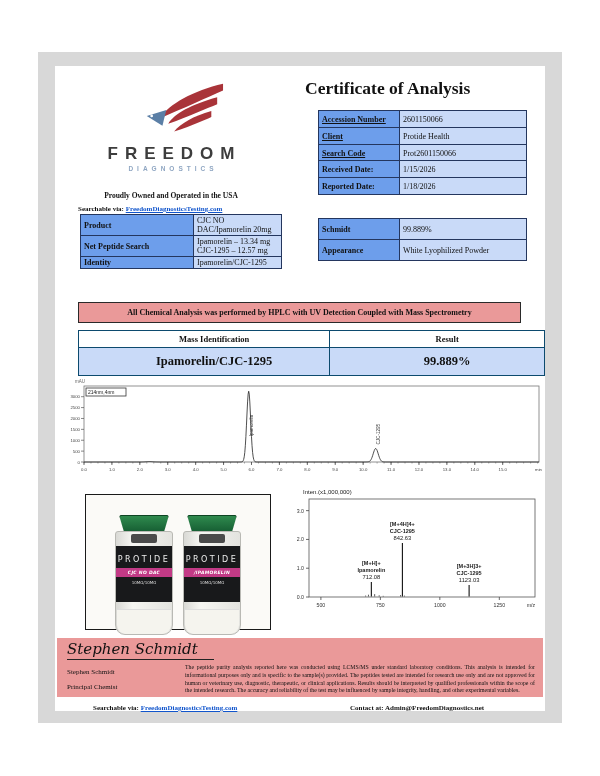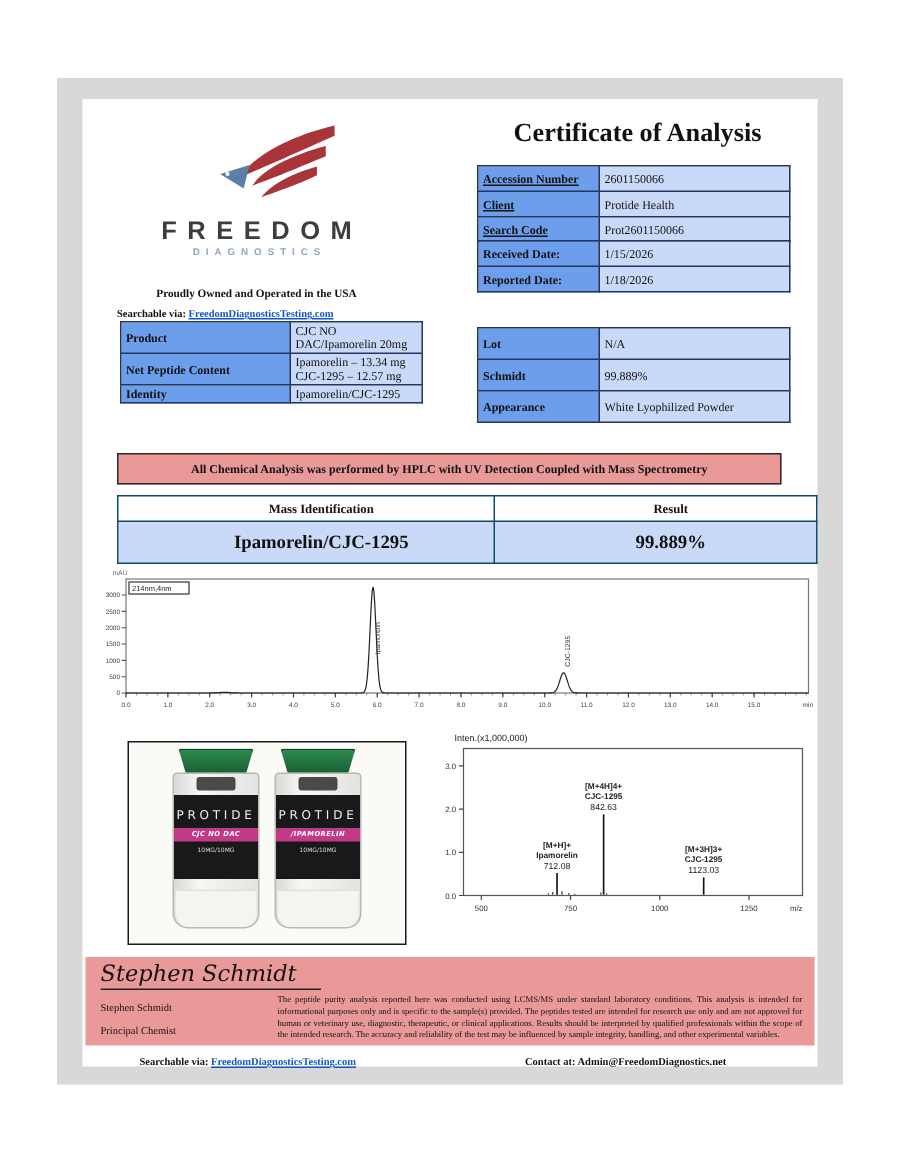--- a/index.html
+++ b/index.html
@@ -11,21 +11,21 @@
 
   
   .wing{left:82px;top:16px;width:88px;height:62px;}
   .brand{left:35px;top:78px;width:162px;text-align:center;font-family:"Liberation Sans",sans-serif;
          font-weight:bold;font-size:17px;letter-spacing:7px;color:#3d3d3d;text-indent:7px;}
   .brand-sub{left:35px;top:99px;width:162px;text-align:center;font-family:"Liberation Sans",sans-serif;
          font-weight:bold;font-size:6.5px;letter-spacing:4px;color:#8fa6c2;text-indent:4px;}
   .tagline{left:20px;top:125px;width:192px;text-align:center;font-weight:bold;font-size:7.5px;}
   .searchable{left:23px;top:139px;font-size:7px;font-weight:bold;}
   a.link{color:#1155cc;text-decoration:underline;cursor:pointer;}
-  .coa-title{left:250px;top:12px;width:240px;text-align:center;font-weight:bold;font-size:17.5px;}
+  .coa-title{left:250px;top:12px;width:240px;font-weight:bold;font-size:17.5px;}
 
   
   table.tbl{position:absolute;border-collapse:collapse;font-size:8px;border:1.5px solid #24365e;}
   table.tbl td{border:1px solid #24365e;padding:1px 3px;vertical-align:middle;}
   table.tbl td.lbl{background:#6d9eeb;font-weight:bold;}
   table.tbl td.val{background:#c9daf8;white-space:pre-line;}
   .acc-tbl{left:263px;top:44px;}   .acc-tbl td{height:14px;} .acc-tbl td.lbl{width:74px;text-decoration:underline;} .acc-tbl td.val{width:120px;}
   .date-tbl{left:263px;top:94px;} .date-tbl td{height:14px;} .date-tbl td.lbl{width:74px;} .date-tbl td.val{width:120px;}
   .prod-tbl{left:25px;top:148px;}  .prod-tbl td.lbl{width:106px;} .prod-tbl td.val{width:81px;}
   .lot-tbl{left:263px;top:152px;}  .lot-tbl td{height:18px;} .lot-tbl td.lbl{width:74px;} .lot-tbl td.val{width:120px;}
@@ -38,21 +38,21 @@
   table.mass-tbl{position:absolute;left:23px;top:264px;border-collapse:collapse;border:1px solid #444;text-align:center;}
   table.mass-tbl td{border:1px solid #0c4a6e;padding-left:21px;}
   table.mass-tbl .hdr td{background:#fff;font-weight:bold;font-size:8.5px;height:14px;}
   table.mass-tbl .dat td{background:#c9daf8;font-weight:bold;font-size:12.5px;height:25px;}
   .mass-c1{width:240px;} .mass-c2{width:204px;}
 
   svg text{font-family:"Liberation Sans",sans-serif;}
 
   
   .photo{left:30px;top:428px;width:184px;height:134px;border:1px solid #1a1a1a;background:#fbfaf7;}
-  .vial{position:absolute;width:64px;height:122px;top:4px;}
+  .vial{position:absolute;width:64px;height:122px;top:20px;}
   .vial-cap{width:48px;height:15px;margin:0 auto;background:linear-gradient(#2f8a4e,#176034);
             border:1px solid #0e4423;border-radius:2px;clip-path:polygon(0 0,100% 0,90% 100%,10% 100%);}
   .vial-body{width:56px;height:102px;margin:-1px auto 0;position:relative;overflow:hidden;
              background:linear-gradient(90deg,#d9d9d5,#f6f6f2 30%,#e3e3df);
              border:1px solid #b9b9b4;border-radius:3px 3px 10px 10px;}
   .vial-stopper{width:26px;height:9px;margin:2px auto 0;background:#4a4a4a;border-radius:2px;}
   .vial-label{position:absolute;left:0;right:0;top:14px;height:56px;background:#18191b;color:#fff;text-align:center;}
   .vial-brand{font-family:"DejaVu Sans",sans-serif;font-size:8px;letter-spacing:2.5px;margin-top:9px;color:#ececec;}
   .vial-band{margin-top:4px;background:#c23a86;font-size:4.5px;font-weight:bold;font-style:italic;
              color:#fff;padding:2px 0;font-family:"DejaVu Sans",sans-serif;letter-spacing:.3px;}
@@ -126,37 +126,33 @@
   </tbody>
       </table>
 
   <table class="tbl prod-tbl">
     <tbody>
           <tr>
             <td class="lbl">Product</td>
             <td class="val">CJC NO DAC/Ipamorelin 20mg</td>
           </tr>
     <tr>
-            <td class="lbl">Net Peptide Content</td>
+            <td class="lbl">Net Peptide Search</td>
             <td class="val">Ipamorelin – 13.34 mg
 CJC-1295 – 12.57 mg</td>
           </tr>
     <tr>
             <td class="lbl">Identity</td>
             <td class="val">Ipamorelin/CJC-1295</td>
           </tr>
   </tbody>
       </table>
 
   <table class="tbl lot-tbl">
     <tbody>
-          <tr>
-            <td class="lbl">Lot</td>
-            <td class="val">N/A</td>
-          </tr>
     <tr>
             <td class="lbl">Schmidt</td>
             <td class="val">99.889%</td>
           </tr>
     <tr>
             <td class="lbl">Appearance</td>
             <td class="val">White Lyophilized Powder</td>
           </tr>
   </tbody>
       </table>

